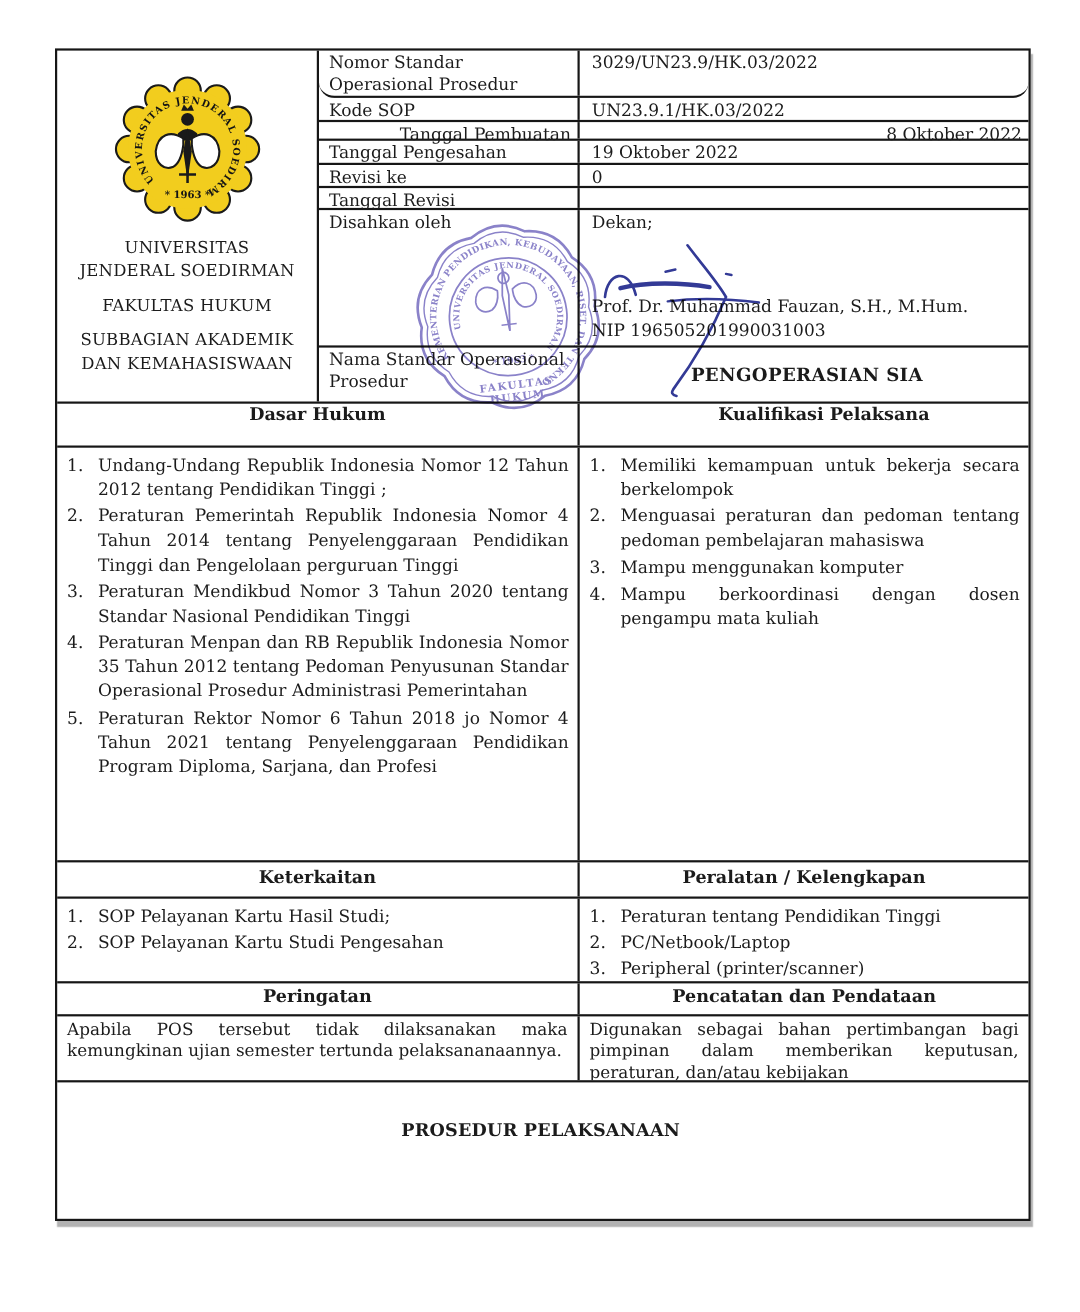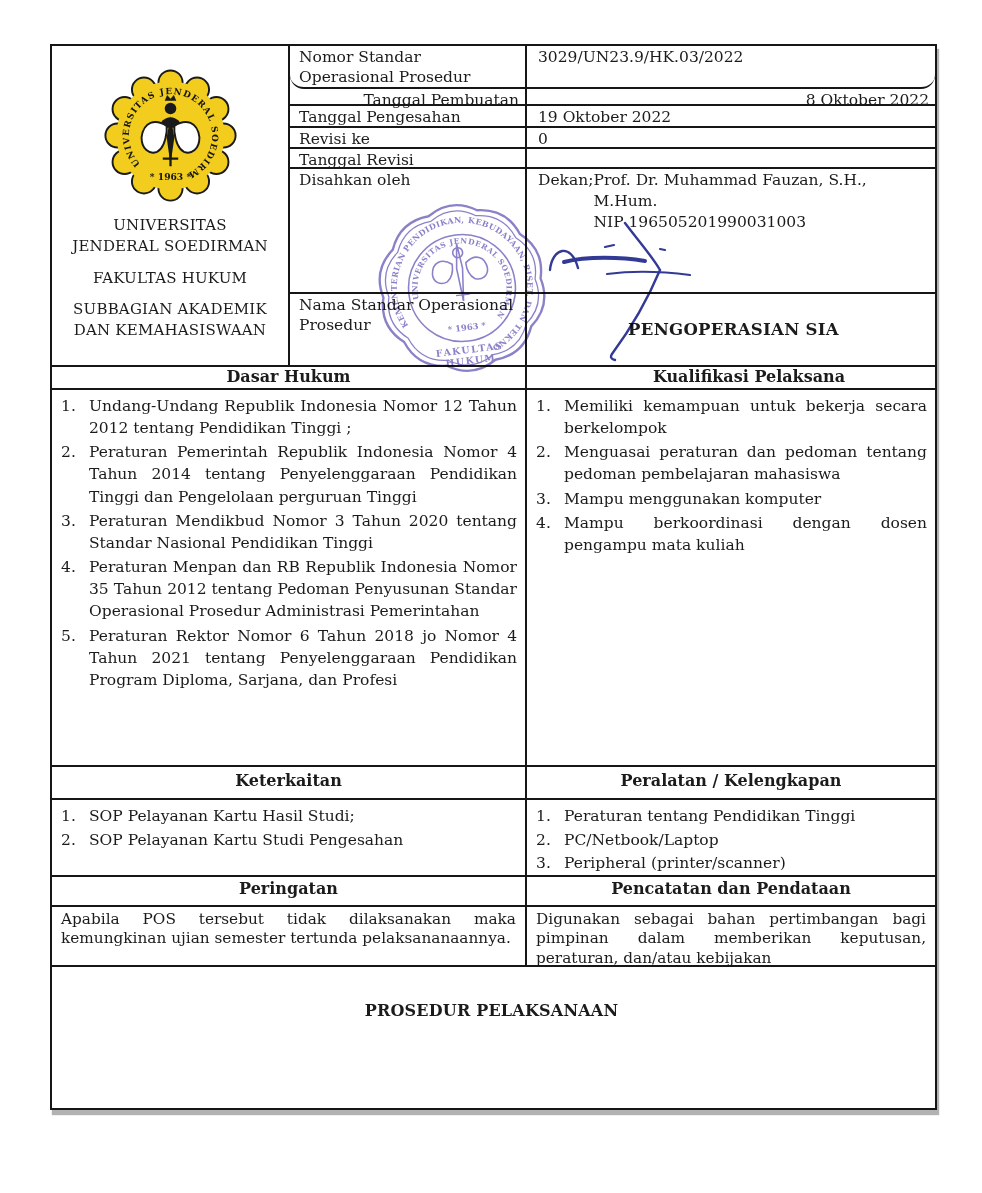--- a/index.html
+++ b/index.html
@@ -22,30 +22,30 @@
   .org-cell { width:238px; border-right:2px solid #161616; display:flex; flex-direction:column; align-items:center; padding-top:22px; text-align:center; }
   .org-cell svg { display:block; }
   .org-text { margin-top:12px; font-size:15px; line-height:1.42; letter-spacing:.2px;text-align:center; }
   .org-gap { margin-top:10px; }
   .top-right { flex:1; display:flex; flex-direction:column; }
   .meta-row { display:flex; }
   .meta-label { width:237px; border-right:2px solid #161616; padding:1px 6px 0 9px; font-size:15.5px; line-height:1.3; }
   .meta-value { flex:1; padding:1px 6px 0 11px; font-size:15.5px; line-height:1.3; }
   .r1 { height:43px;border-radius:14px; } .r2 { height:22px; } .r3 { height:17px;text-align:right; } .r4 { height:22px; }
   .r5 { height:21px; } .r6 { height:20px; } .r7 { height:125px; } .r8 { flex:1; }
-  .sign-value { display:flex; flex-direction:row; justify-content:space-between; padding-bottom:3px; }
+  .sign-value { display:flex; flex-direction:column; justify-content:space-between; padding-bottom:3px; }
   .signer { font-size:15.5px; line-height:1.35; }
   .sop-name-value { display:flex; align-items:center; justify-content:center; font-weight:bold; font-size:16.5px; letter-spacing:.3px; }
 
   
   .split { display:flex; }
   .half-l { width:475px; border-right:2px solid #161616; overflow:hidden; }
   .half-r { flex:1; overflow:hidden; }
   .sec-head { font-weight:bold; text-align:center; font-size:16px; }
-  .row-heads1 { height:23px;gap:36px; }
+  .row-heads1 { height:40px;gap:36px; }
   .row-heads1 .half-l, .row-heads1 .half-r { padding-top:0px; }
   .row-lists1 { height:377px; }
   .row-heads2 { height:33px; }
   .row-heads2 .half-l, .row-heads2 .half-r { padding-top:4px; }
   .row-lists2 { height:77px; }
   .row-heads3 { height:30px; }
   .row-heads3 .half-l, .row-heads3 .half-r { padding-top:2px; }
   .row-paras { height:60px; }
 
   ol.numlist { list-style:none; counter-reset:n; padding:5px 8px 0 0; }
@@ -114,20 +114,24 @@
           <div>SUBBAGIAN AKADEMIK</div>
           <div>DAN KEMAHASISWAAN</div>
         </div>
       </div>
 
       <div class="top-right">
         <div class="meta-row bb r1">
           <div class="meta-label">Nomor Standar Operasional Prosedur</div>
           <div class="meta-value">3029/UN23.9/HK.03/2022</div>
         </div>
+        <div class="meta-row bb r2">
+          <div class="meta-label">Kode SOP</div>
+          <div class="meta-value">UN23.9.1/HK.03/2022</div>
+        </div>
         <div class="meta-row bb r3">
           <div class="meta-label">Tanggal Pembuatan</div>
           <div class="meta-value">8 Oktober 2022</div>
         </div>
         <div class="meta-row bb r4">
           <div class="meta-label">Tanggal Pengesahan</div>
           <div class="meta-value">19 Oktober 2022</div>
         </div>
         <div class="meta-row bb r5">
           <div class="meta-label">Revisi ke</div>

